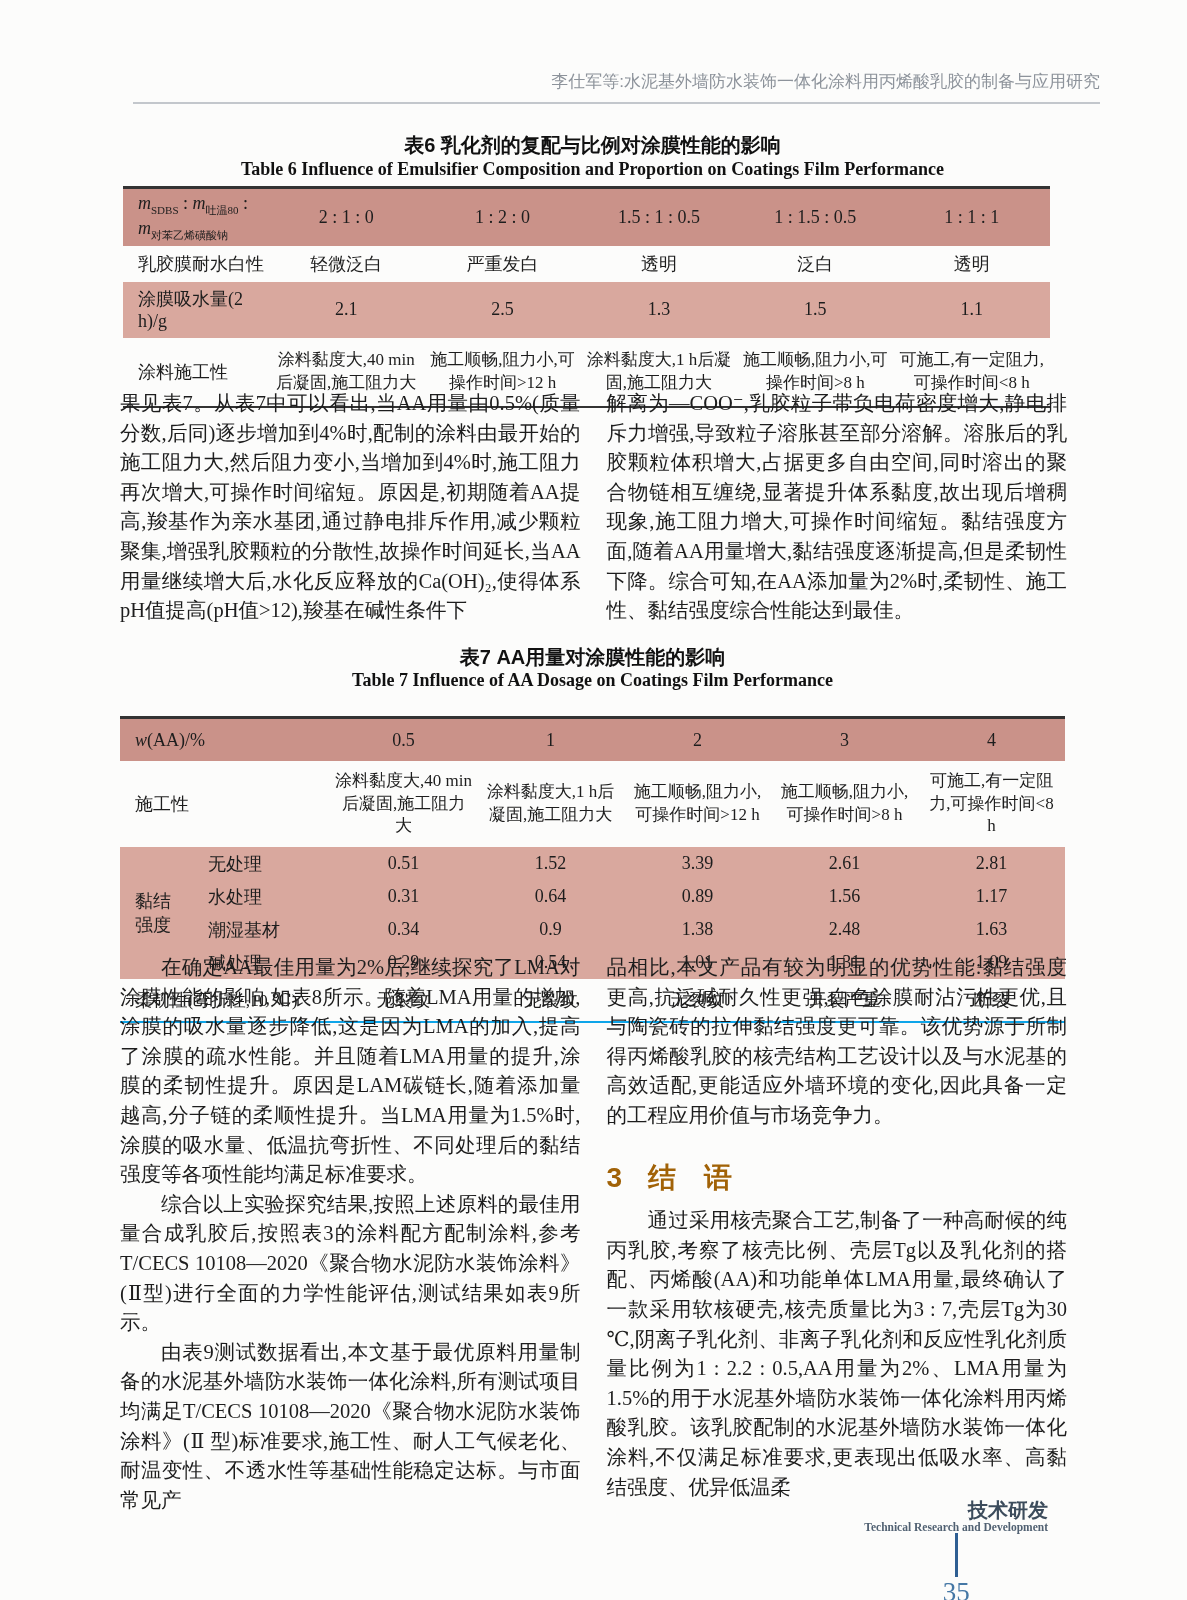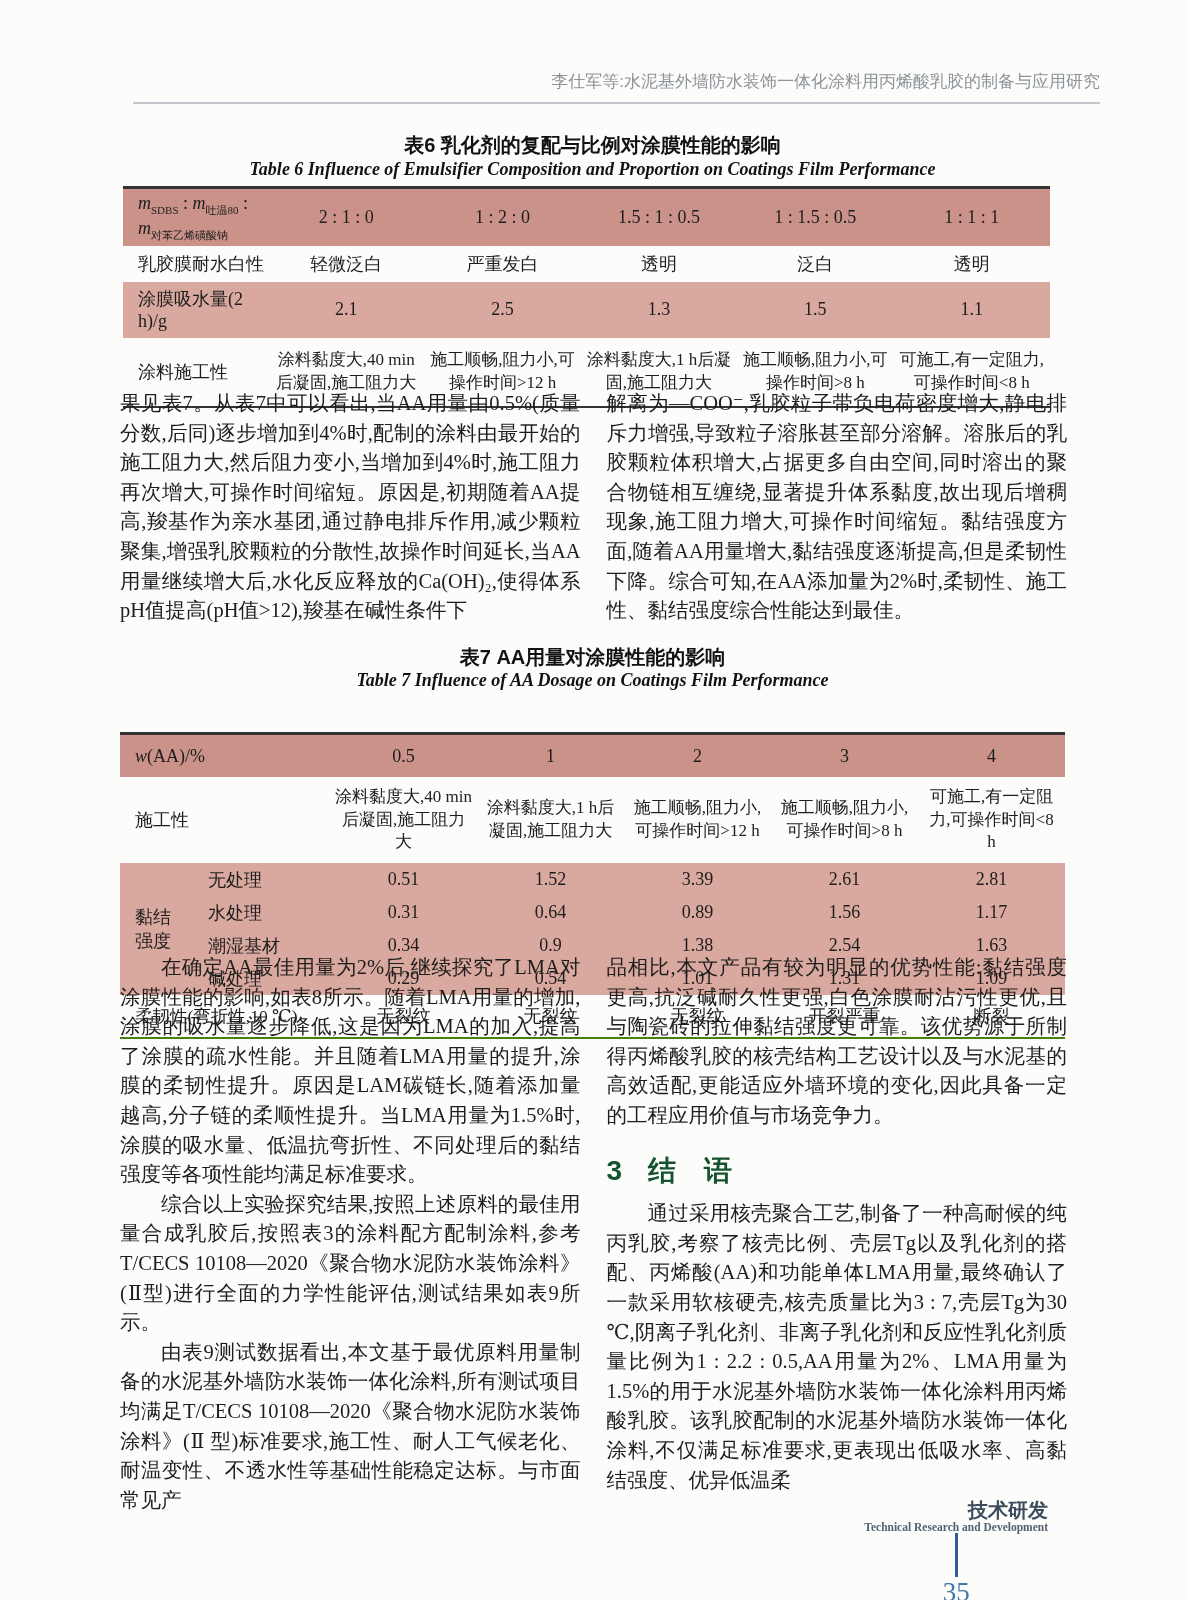--- a/index.html
+++ b/index.html
@@ -9,30 +9,30 @@
   
   .run-head{position:absolute;top:70px;left:133px;width:967px;text-align:right;
             font-family:"Liberation Sans","DejaVu Sans",sans-serif;
             font-size:17px;color:#8d939b;padding-bottom:9px;border-bottom:2px solid #c3c7cc;}
 
   
   .cap-zh{position:absolute;left:120px;width:945px;text-align:center;
           font-family:"Liberation Sans","DejaVu Sans",sans-serif;font-weight:bold;
           font-size:20px;color:#111;}
   .cap-en{position:absolute;left:120px;width:945px;text-align:center;
-          font-weight:bold;font-size:18px;color:#111;font-style:italic;}
+          font-weight:bold;font-size:18px;color:#111;}
   .cap6-zh{top:132px;} .cap6-en{top:159px;}
   .cap7-zh{top:644px;} .cap7-en{top:670px;}
 
   
   table{border-collapse:collapse;table-layout:fixed;}
   .t6{position:absolute;top:186px;left:123px;width:927px;
       border-top:3px solid #333;border-bottom:2px solid #333;font-size:18px;}
-  .t7{position:absolute;top:732px;left:120px;width:945px;
-      border-top:3px solid #333;border-bottom:2px solid #4d7c0f;font-size:18px;}
+  .t7{position:absolute;top:716px;left:120px;width:945px;
+      border-top:3px solid #333;border-bottom:2px solid #0ea5e9;font-size:18px;}
   td{padding:3px 4px;text-align:center;vertical-align:middle;}
   .rowh td{background:#ca9289;}
   .rowp td{background:#d9a89e;}
   .roww td{background:transparent;}
   td.lbl{text-align:left;padding-left:15px;}
   .t6 .c-lbl6{width:145px;}
   .t6 tr.rowh td{height:48px;}
   .t6 tr.r1 td{height:30px;}
   .t6 tr.r2 td{height:50px;}
   .t6 tr.r3 td{height:56px;}
@@ -49,22 +49,22 @@
 
   
   .cols{position:absolute;left:120px;width:947px;display:flex;gap:26px;}
   .block1{top:389px;}
   .block2{top:953px;}
   .col{width:461px;font-size:20.5px;line-height:29.6px;text-align:justify;text-justify:inter-ideograph;}
   .col p{margin:0;}
   .col p.ind{text-indent:2em;}
 
   
-  .sec-head{margin:23px 0 12px 0;font-family:"Liberation Sans","DejaVu Sans",sans-serif;
-            font-weight:bold;font-size:28px;color:#14532d;line-height:1.2;}
+  .sec-head{margin:30px 0 12px 0;font-family:"Liberation Sans","DejaVu Sans",sans-serif;
+            font-weight:bold;font-size:28px;color:#a16207;line-height:1.2;}
   .sec-head .no{margin-right:26px;}
 
   
   .footer{position:absolute;top:1499px;right:139px;display:flex;align-items:center;flex-direction:column;}
   .f-left{text-align:right;}
   .f-zh{font-family:"Liberation Sans","DejaVu Sans",sans-serif;font-weight:bold;
         font-size:20px;color:#3c4c5c;line-height:1.1;}
   .f-en{font-size:11.5px;color:#516172;font-weight:bold;margin-top:0;}
   .f-bar{width:3px;height:44px;background:#2e5e92;margin:0 9px 0 10px;}
   .f-no{font-size:27px;color:#4577a5;}
@@ -183,21 +183,21 @@
         <td>0.64</td>
         <td>0.89</td>
         <td>1.56</td>
         <td>1.17</td>
       </tr>
       <tr class="rowp bs">
         <td class="sublbl">潮湿基材</td>
         <td>0.34</td>
         <td>0.9</td>
         <td>1.38</td>
-        <td>2.54</td>
+        <td>2.48</td>
         <td>1.63</td>
       </tr>
       <tr class="rowp bs">
         <td class="sublbl">碱处理</td>
         <td>0.29</td>
         <td>0.54</td>
         <td>1.01</td>
         <td>1.31</td>
         <td>1.09</td>
       </tr>

